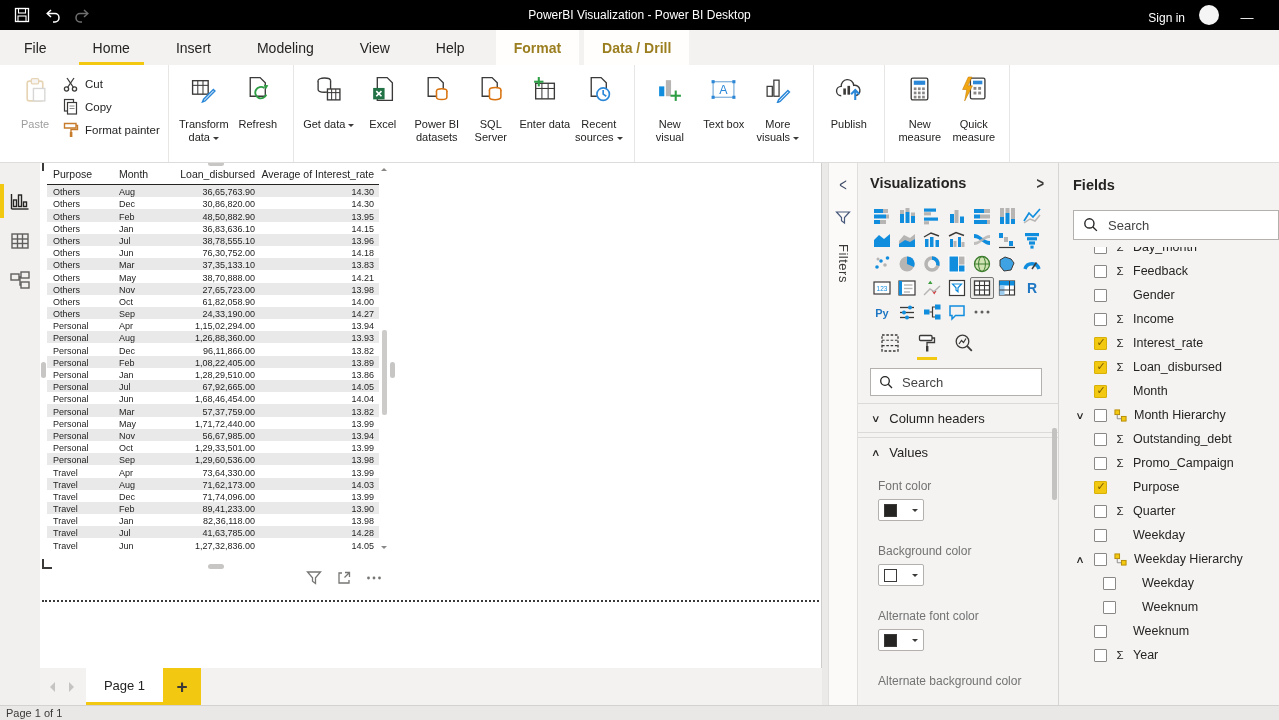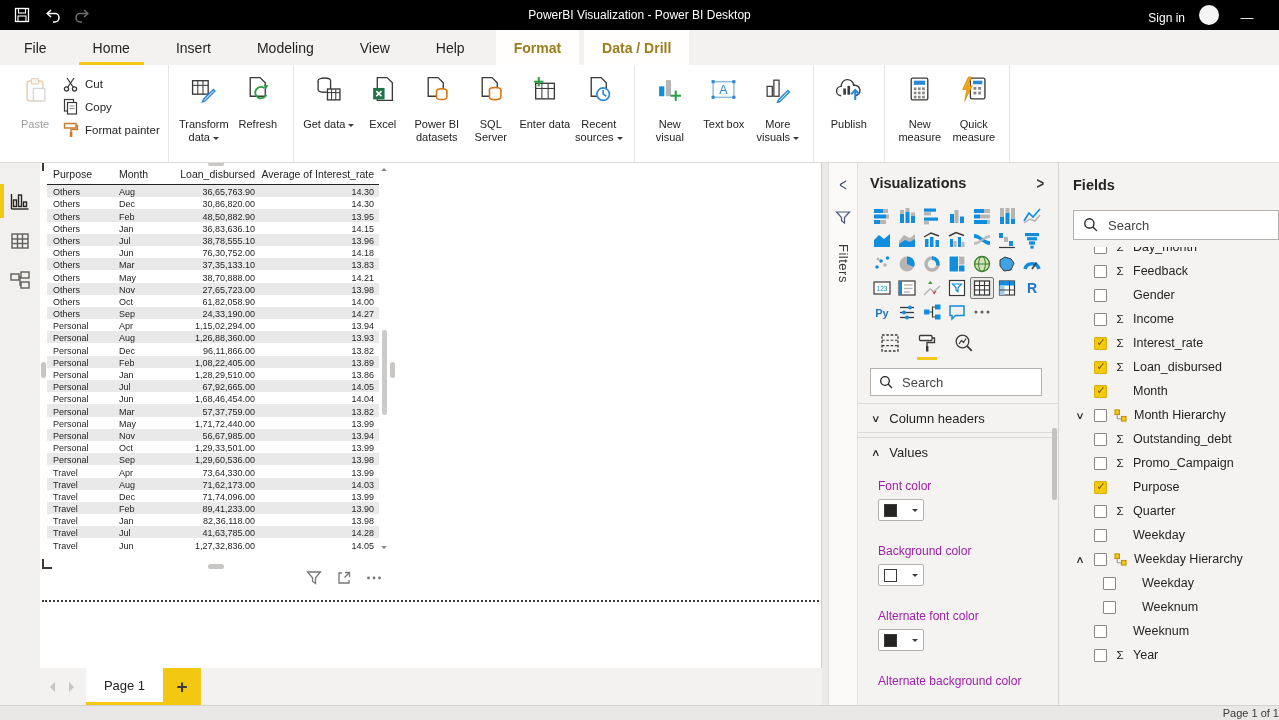--- a/index.html
+++ b/index.html
@@ -100,21 +100,21 @@
   .vz-tabs { margin-top:9px; display:flex; gap:17px; padding-left:10px; }
   .vz-tab { padding-bottom:4px; border-bottom:3px solid transparent; cursor:pointer; }
   .vz-tab.active { border-bottom-color:#f2c811; }
   .vz-search { margin-top:8px; height:28px; background:#fff; border:1px solid #b3b0ad; display:flex; align-items:center; gap:8px; padding:0 8px; width:172px; }
   .vz-search .ph { font-size:13px; color:#444; }
   .vzsec { height:30px; display:flex; align-items:center; gap:10px; font-size:13px; border-top:1px solid #dcdad8; border-bottom:1px solid #dcdad8; margin-left:-12px; margin-right:-10px; padding-left:14px; cursor:pointer; }
   .vzsec .sc { font-size:10px; transform:scaleX(1.3); }
   .vzsec1 { margin-top:7px; }
   .vzsec2 { margin-top:4px; border-bottom:none; }
   .vz-controls { padding:12px 0 0 8px; }
-  .vzc-label { font-size:12px; color:#a21caf; }
+  .vzc-label { font-size:12px; color:#737373; }
   .vzc-box { margin-top:6px; margin-bottom:23px; width:46px; height:22px; background:#fff; border:1px solid #b3b0ad; border-radius:2px; display:flex; align-items:center; justify-content:space-between; padding:0 5px; cursor:pointer; }
   .vzc-swatch { width:13px; height:13px; border:1px solid #3b3a39; }
   .vzc-caret { width:0; height:0; border:3.5px solid transparent; border-top-color:#3b3a39; position:relative; top:2px; }
   .vz-scroll { position:absolute; right:1px; top:265px; width:5px; height:72px; background:#c4c2c0; border-radius:2px; }
 
   
   .fieldspane { flex:1; background:#f4f3f2; border-left:1px solid #d8d6d4; padding:14px 0 0 14px; overflow:hidden; }
   .fd-search { margin-top:17px; height:30px; background:#fff; border:1px solid #b3b0ad; display:flex; align-items:center; gap:9px; padding:0 9px; margin-right:0; }
   .fd-search .ph { font-size:13px; color:#444; }
   .fd-list-wrap { margin-top:7px; overflow:hidden; height:456px; }
@@ -123,21 +123,21 @@
   .fd-chev { width:14px; font-size:10px; text-align:center; transform:scaleX(1.3); }
   .fd-indent { width:14px; }
   .fd-indent2 { width:23px; }
   .cbx { width:13px; height:13px; border:1px solid #8a8886; background:#fff; border-radius:1px; position:relative; flex:none; }
   .cbx.on { background:#f2c811; border-color:#d8b00a; }
   .cbx.on::after { content:"\2713"; position:absolute; left:1.5px; top:-1.5px; font-size:11px; color:#7a5c00; }
   .sigma { width:12px; font-size:11.5px; text-align:center; flex:none; }
   .fd-name { font-size:12.5px; white-space:nowrap; }
 
   
-  .statusbar { height:15px; background:#eae8e6; border-top:1px solid #d4d2d0; font-size:11px; color:#3b3a39; padding-left:6px; line-height:14px;text-align:right; }
+  .statusbar { height:15px; background:#eae8e6; border-top:1px solid #d4d2d0; font-size:11px; color:#3b3a39; padding-left:6px; line-height:14px; }
 </style>
 </head>
 <body>
 
 <div class="titlebar">
   <div class="tb-icons">
     <span class="tb-btn">
         <svg width="16" height="16" viewBox="0 0 16 16">
           <rect x="1.5" y="1.5" width="13" height="13" fill="none" stroke="#fff" stroke-width="1.3"></rect>
           <rect x="4.5" y="1.5" width="7" height="4.5" fill="none" stroke="#fff" stroke-width="1.1"></rect>

